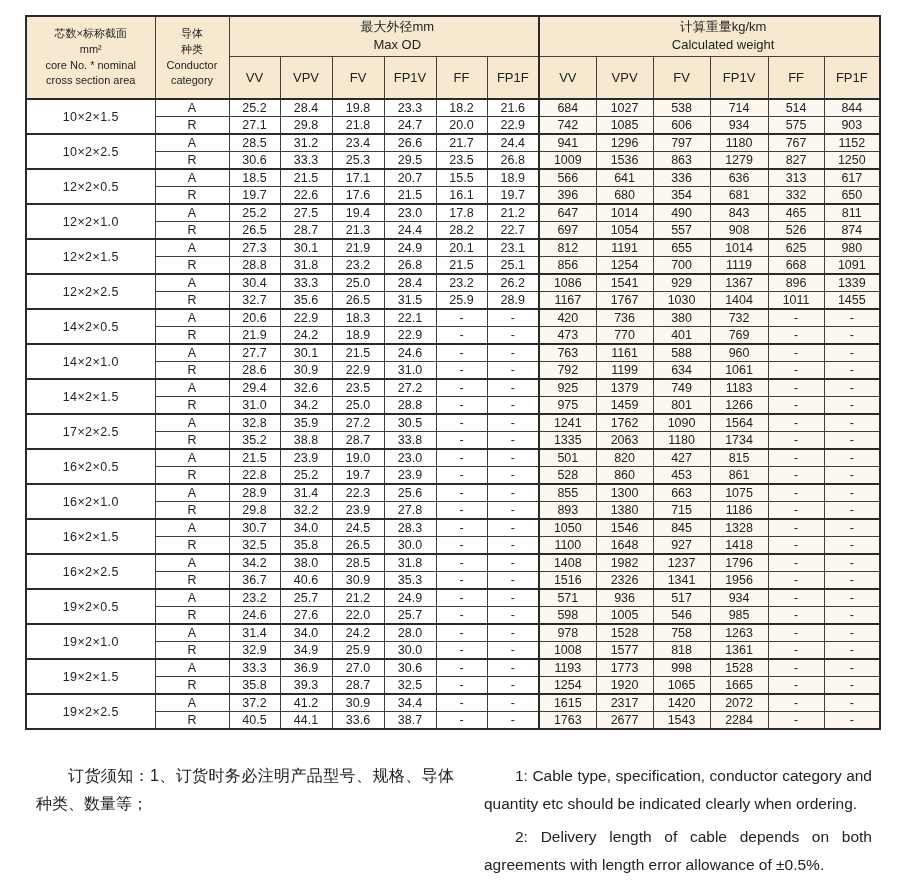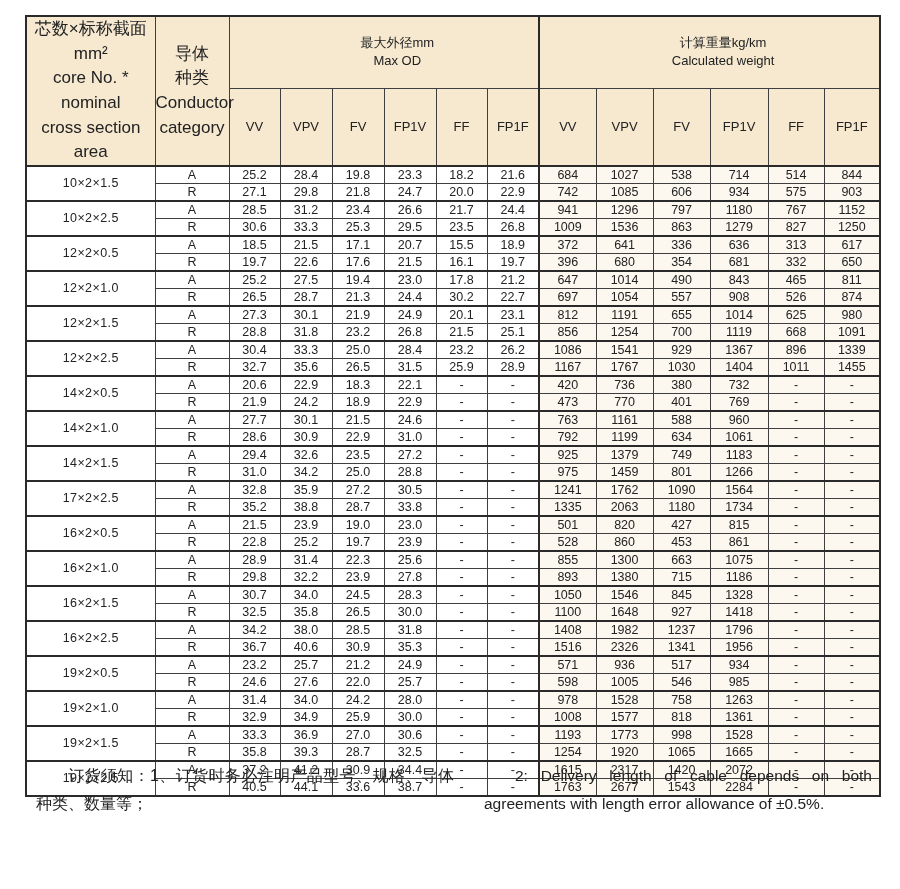--- a/index.html
+++ b/index.html
@@ -24,21 +24,21 @@
     border: 1px solid var(--line);
     text-align: center;
     vertical-align: middle;
     padding: 0;
   }
   .spec-table th {
     background: var(--header-bg);
     font-weight: normal;
     color: #222;
   }
-  th.corner { font-size: 17px; line-height: 1.45; white-space: pre-line; margin-left: 22px; }
+  th.corner { font-size: 11px; line-height: 1.45; white-space: pre-line; margin-left: 22px; }
   th.ghead  { font-size: 13px;  line-height: 1.4;  white-space: pre-line; height: 40px; padding-left: 27px; }
   tr.subrow th { height: 43px; font-size: 13px; }
 
   .spec-table tbody td {
     font-size: 12.5px;
     height: 16px;
     line-height: 16px;
     background: #ffffff;
     color: #232323;
   }
@@ -186,21 +186,21 @@
         </tr>
         <tr class="group-start">
           <td rowspan="2" class="spec">12×2×0.5</td>
           <td>A</td>
           <td class="od">18.5</td>
           <td class="od">21.5</td>
           <td class="od">17.1</td>
           <td class="od">20.7</td>
           <td class="od">15.5</td>
           <td class="od">18.9</td>
-          <td class="wt gb">372</td>
+          <td class="wt gb">566</td>
           <td class="wt">641</td>
           <td class="wt">336</td>
           <td class="wt">636</td>
           <td class="wt">313</td>
           <td class="wt">617</td>
         </tr>
         <tr>
           <td>R</td>
           <td class="od">19.7</td>
           <td class="od">22.6</td>
@@ -230,21 +230,21 @@
           <td class="wt">843</td>
           <td class="wt">465</td>
           <td class="wt">811</td>
         </tr>
         <tr>
           <td>R</td>
           <td class="od">26.5</td>
           <td class="od">28.7</td>
           <td class="od">21.3</td>
           <td class="od">24.4</td>
-          <td class="od">30.2</td>
+          <td class="od">28.2</td>
           <td class="od">22.7</td>
           <td class="wt gb">697</td>
           <td class="wt">1054</td>
           <td class="wt">557</td>
           <td class="wt">908</td>
           <td class="wt">526</td>
           <td class="wt">874</td>
         </tr>
         <tr class="group-start">
           <td rowspan="2" class="spec">12×2×1.5</td>
@@ -681,17 +681,18 @@
           <td class="wt">-</td>
         </tr>
       </tbody>
   </table>
 
   <div class="notes">
     <div class="notes-cn">
       <p>订货须知：1、订货时务必注明产品型号、规格、导体种类、数量等；</p>
     </div>
     <div class="notes-en">
+      <p class="just">1: Cable type, specification, conductor category and quantity etc should be indicated clearly when ordering.</p>
       <p class="just">2: Delivery length of cable depends on both agreements with length error allowance of ±0.5%.</p>
     </div>
   </div>
 
 </div>
 
 </body></html>

